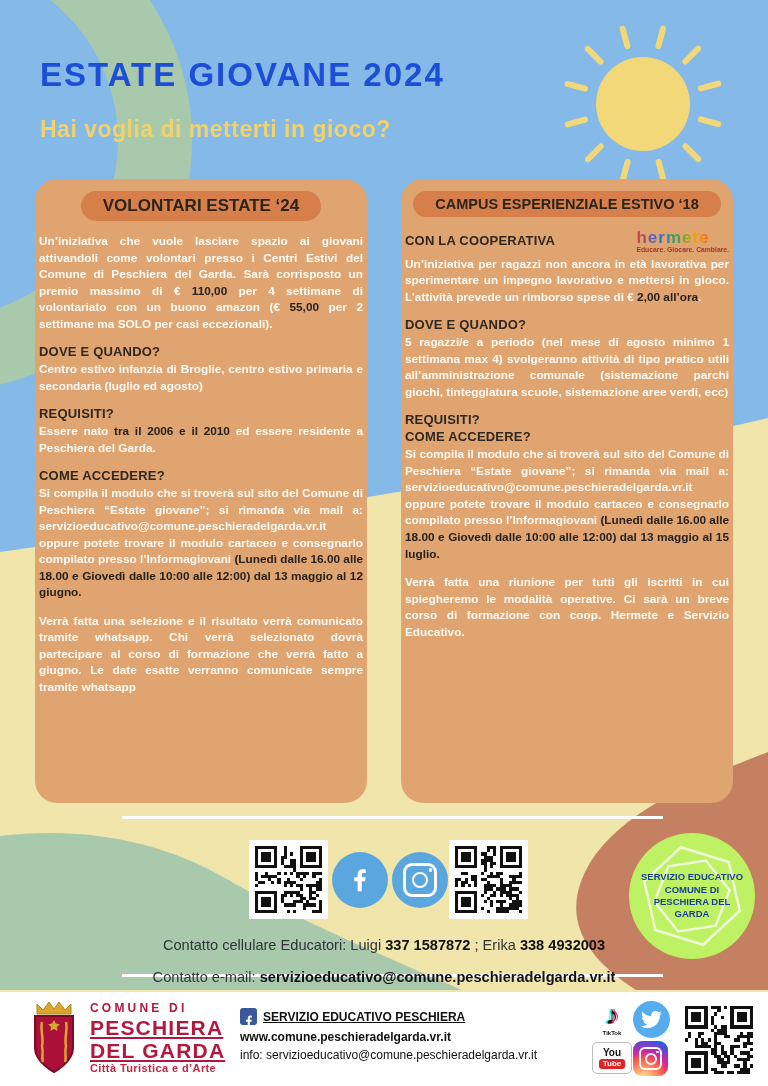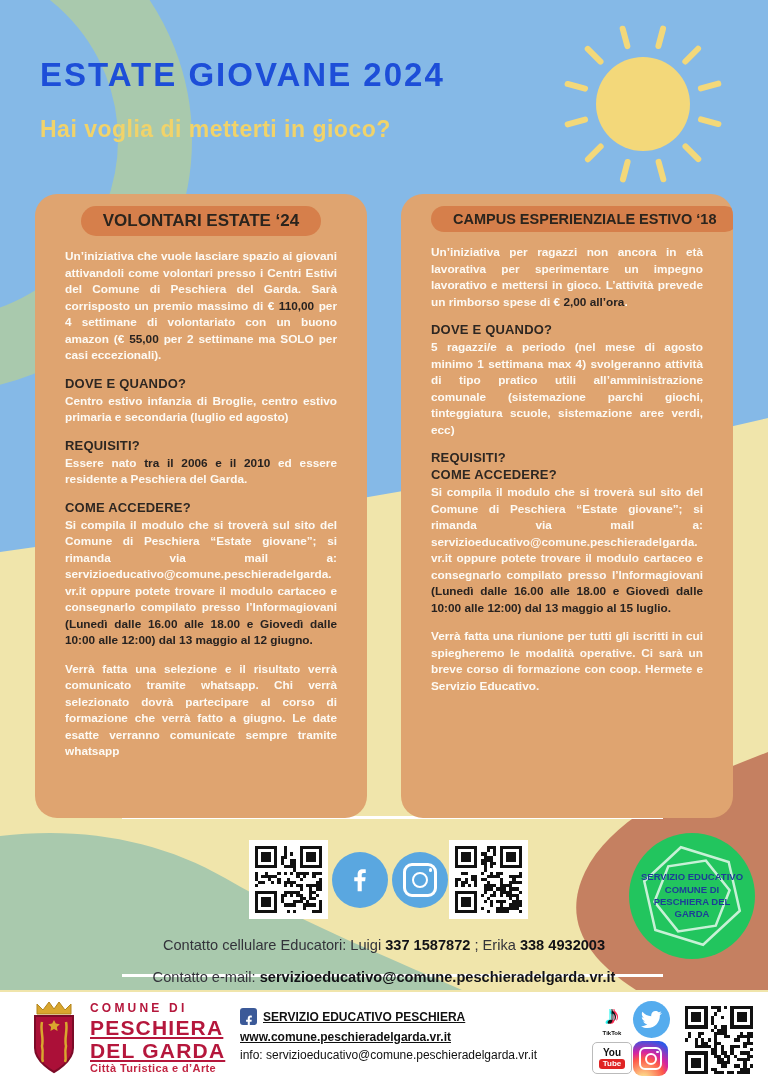--- a/index.html
+++ b/index.html
@@ -13,23 +13,23 @@
   .title{
     position:absolute;left:40px;top:56px;z-index:2;margin:0;
     font-size:33px;font-weight:800;color:#1d4ed8;letter-spacing:2px;
   }
   .subtitle{
     position:absolute;left:40px;top:116px;z-index:2;
     font-size:23px;font-weight:800;color:#f1d36a;letter-spacing:0.5px;
   }
   
   .card{
-    position:absolute;top:194px;width:332px;height:624px;z-index:2;
+    position:absolute;top:179px;width:332px;height:624px;z-index:2;
     background:#dfa470;border-radius:22px;box-sizing:border-box;
-    padding:8px 30px 10px;color:#fdfaf4;overflow:hidden;
+    padding:8px 4px 10px;color:#fdfaf4;overflow:hidden;
   }
   .card-left{left:35px;}
   .card-right{left:401px;}
   .pill{
     width:fit-content;margin:4px auto 12px;padding:5px 22px;
     background:#d67f4b;border-radius:999px;
     font-weight:800;color:#2b241d;white-space:nowrap;
   }
   .card-left .pill{font-size:17px;}
   .card-right .pill{font-size:14.5px;}
@@ -53,41 +53,41 @@
   .qr-mid1{left:249px;top:840px;width:79px;height:79px;}
   .qr-mid2{left:449px;top:840px;width:79px;height:79px;}
   .soc-circle{position:absolute;z-index:2;border-radius:50%;background:#5aa7e0;
     display:flex;align-items:center;justify-content:center;}
   .fb-mid{left:332px;top:852px;width:56px;height:56px;overflow:hidden;}
   .ig-mid{left:392px;top:852px;width:56px;height:56px;}
   .ig-glyph{position:relative;width:28px;height:28px;border:3px solid #fff;border-radius:9px;}
   .ig-lens{position:absolute;left:50%;top:50%;width:12px;height:12px;margin:-8px 0 0 -8px;border:2.5px solid #fff;border-radius:50%;}
   .ig-dot{position:absolute;right:2px;top:2px;width:3.5px;height:3.5px;border-radius:50%;background:#fff;}
   .badge{position:absolute;left:629px;top:833px;width:126px;height:126px;z-index:2;
-    border-radius:50%;background:#22c55e;}
+    border-radius:50%;background:#bef264;}
   .badge svg{position:absolute;left:0;top:0;}
   .badge-text{position:absolute;left:7px;top:0;width:112px;height:126px;
     display:flex;flex-direction:column;justify-content:center;text-align:center;
     font-size:9.5px;font-weight:800;color:#1c3f96;line-height:1.3;}
   .contact{position:absolute;left:64px;top:921px;width:640px;z-index:2;text-align:center;}
   .contact-line{margin:16px 0 3px;font-size:14.6px;font-weight:500;color:#33333a;}
   .contact-line .seg-a{font-weight:500;color:#33333a;}
   .contact-line .seg-b{font-weight:800;color:#121216;}
   
   .footer{position:absolute;left:0;top:992px;width:768px;height:94px;z-index:2;}
   .f-crest{position:absolute;left:30px;top:8px;}
   .f-org{position:absolute;left:90px;top:10px;color:#b5173c;line-height:1;}
   .f-org-sm{font-size:12px;font-weight:700;letter-spacing:3.2px;margin-bottom:3px;}
   .f-org-lg{font-size:21px;font-weight:800;letter-spacing:1.2px;margin-bottom:2px;text-decoration:underline;}
   .f-org-tag{font-size:11px;font-weight:700;color:#c22542;letter-spacing:0.4px;margin-top:2px;}
   .f-left{position:absolute;left:240px;top:16px;color:#101010;}
   .f-fbrow{display:flex;align-items:center;gap:6px;margin-bottom:5px;}
   .f-fbsq{width:17px;height:17px;border-radius:3px;background:#3b5998;display:flex;align-items:center;justify-content:center;overflow:hidden;}
   .f-fblabel{font-size:12px;font-weight:700;text-decoration:underline;}
-  .f-site{font-size:12px;font-weight:700;margin-bottom:4px;text-decoration:underline;}
+  .f-site{font-size:12px;font-weight:700;margin-bottom:4px;}
   .f-info{font-size:12px;font-weight:500;}
   .tiktok{position:absolute;left:594px;top:8px;width:36px;text-align:center;}
   .tt-stack{position:relative;height:30px;}
   .tt-stack span{position:absolute;left:50%;top:0;transform:translateX(-50%);font-size:27px;font-weight:700;line-height:30px;}
   .tt-c{color:#25f4ee;margin-left:-2px;}
   .tt-r{color:#fe2c55;margin-left:2px;}
   .tt-k{color:#111;}
   .tt-label{font-size:6px;font-weight:700;color:#111;}
   .twitter{position:absolute;left:633px;top:9px;width:37px;height:37px;border-radius:50%;background:#55acee;display:flex;align-items:center;justify-content:center;}
   .youtube{position:absolute;left:592px;top:50px;width:38px;height:30px;background:#fff;border:1px solid #bbb;border-radius:5px;
@@ -143,20 +143,27 @@
     <p><span class="seg-a">Centro estivo infanzia di Broglie, centro estivo primaria e secondaria (luglio ed agosto)</span></p>
     <h3>REQUISITI?</h3>
     <p><span class="seg-a">Essere nato </span><span class="seg-b">tra il 2006 e il 2010</span><span class="seg-a"> ed essere residente a Peschiera del Garda.</span></p>
     <h3>COME ACCEDERE?</h3>
     <p><span class="seg-a">Si compila il modulo che si troverà sul sito del Comune di Peschiera “Estate giovane”; si rimanda via mail a: servizioeducativo@comune.peschieradelgarda.vr.it oppure potete trovare il modulo cartaceo e consegnarlo compilato presso l’Informagiovani </span><span class="seg-b">(Lunedì dalle 16.00 alle 18.00 e Giovedì dalle 10:00 alle 12:00) dal 13 maggio al 12 giugno.</span></p>
     <p><span class="seg-a">Verrà fatta una selezione e il risultato verrà comunicato tramite whatsapp. Chi verrà selezionato dovrà partecipare al corso di formazione che verrà fatto a giugno. Le date esatte verranno comunicate sempre tramite whatsapp</span></p>
   </section>
 
   <section class="card card-right">
     <div class="pill">CAMPUS ESPERIENZIALE ESTIVO ‘18</div>
+    <div class="coop-row">
+      <h3>CON LA COOPERATIVA</h3>
+      <div class="hermete">
+        <div class="hermete-word">hermete</div>
+        <div class="hermete-tag">Educare. Giocare. Cambiare.</div>
+      </div>
+    </div>
     <p><span class="seg-a">Un’iniziativa per ragazzi non ancora in età lavorativa per sperimentare un impegno lavorativo e mettersi in gioco. L’attività prevede un rimborso spese di € </span><span class="seg-b">2,00 all’ora</span><span class="seg-a">.</span></p>
     <h3>DOVE E QUANDO?</h3>
     <p><span class="seg-a">5 ragazzi/e a periodo (nel mese di agosto minimo 1 settimana max 4) svolgeranno attività di tipo pratico utili all’amministrazione comunale (sistemazione parchi giochi, tinteggiatura scuole, sistemazione aree verdi, ecc)</span></p>
     <h3>REQUISITI?</h3>
     <h3>COME ACCEDERE?</h3>
     <p><span class="seg-a">Si compila il modulo che si troverà sul sito del Comune di Peschiera “Estate giovane”; si rimanda via mail a: servizioeducativo@comune.peschieradelgarda.vr.it oppure potete trovare il modulo cartaceo e consegnarlo compilato presso l’Informagiovani </span><span class="seg-b">(Lunedì dalle 16.00 alle 18.00 e Giovedì dalle 10:00 alle 12:00) dal 13 maggio al 15 luglio.</span></p>
     <p><span class="seg-a">Verrà fatta una riunione per tutti gli iscritti in cui spiegheremo le modalità operative. Ci sarà un breve corso di formazione con coop. Hermete e Servizio Educativo.</span></p>
   </section>
 
   <div class="qr qr-mid1">

